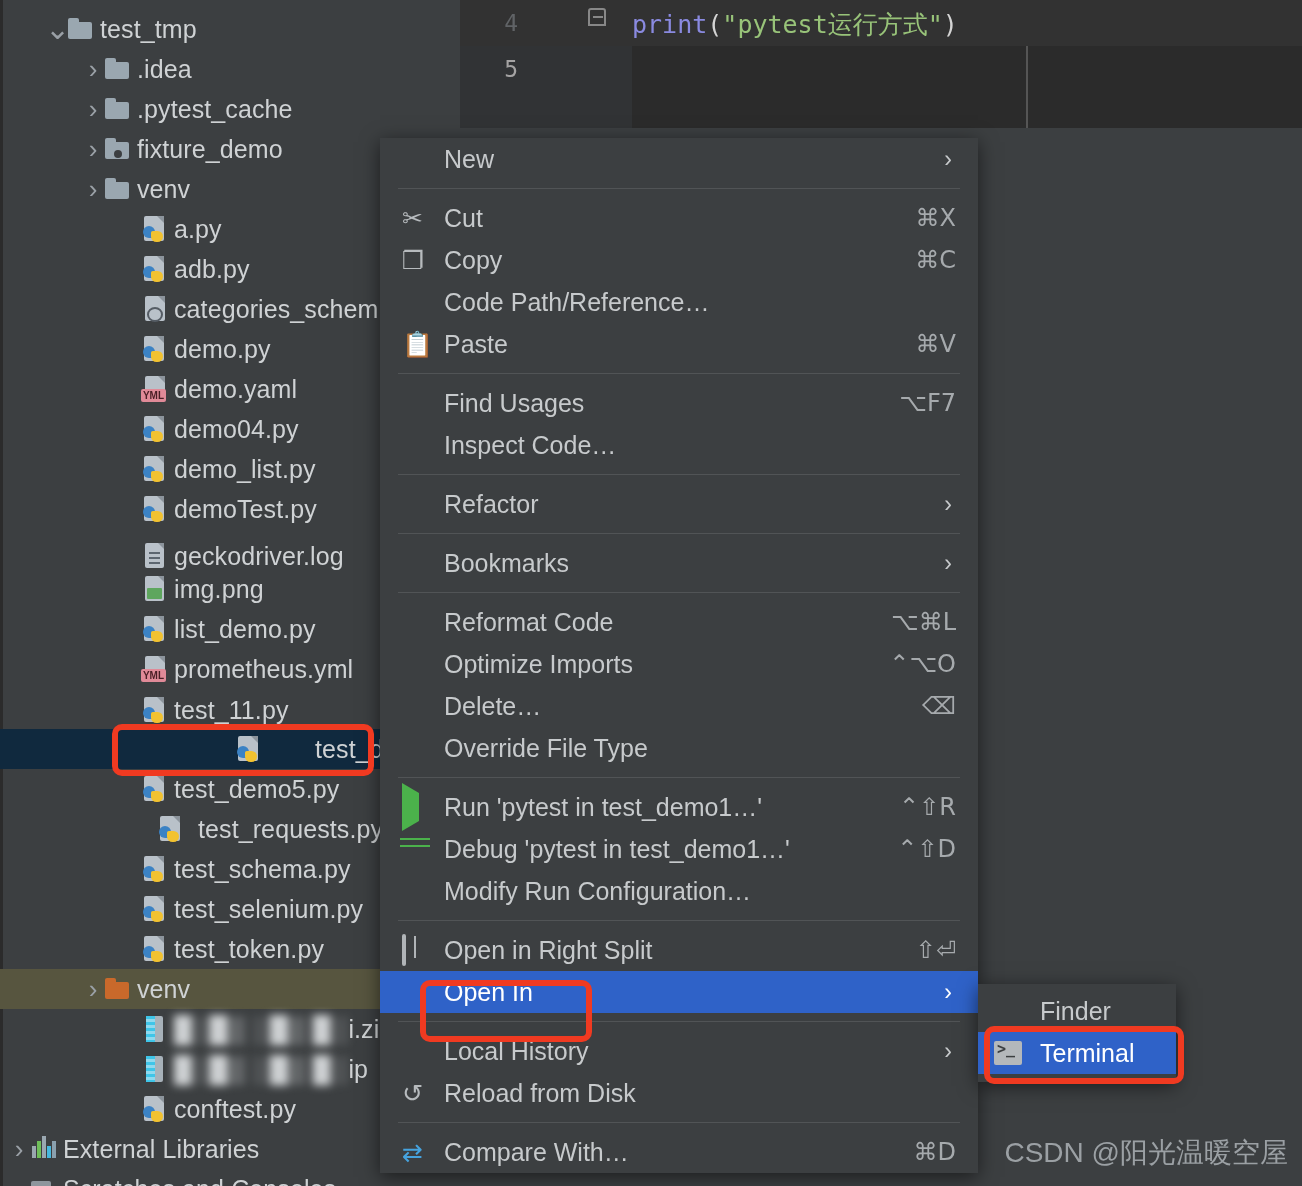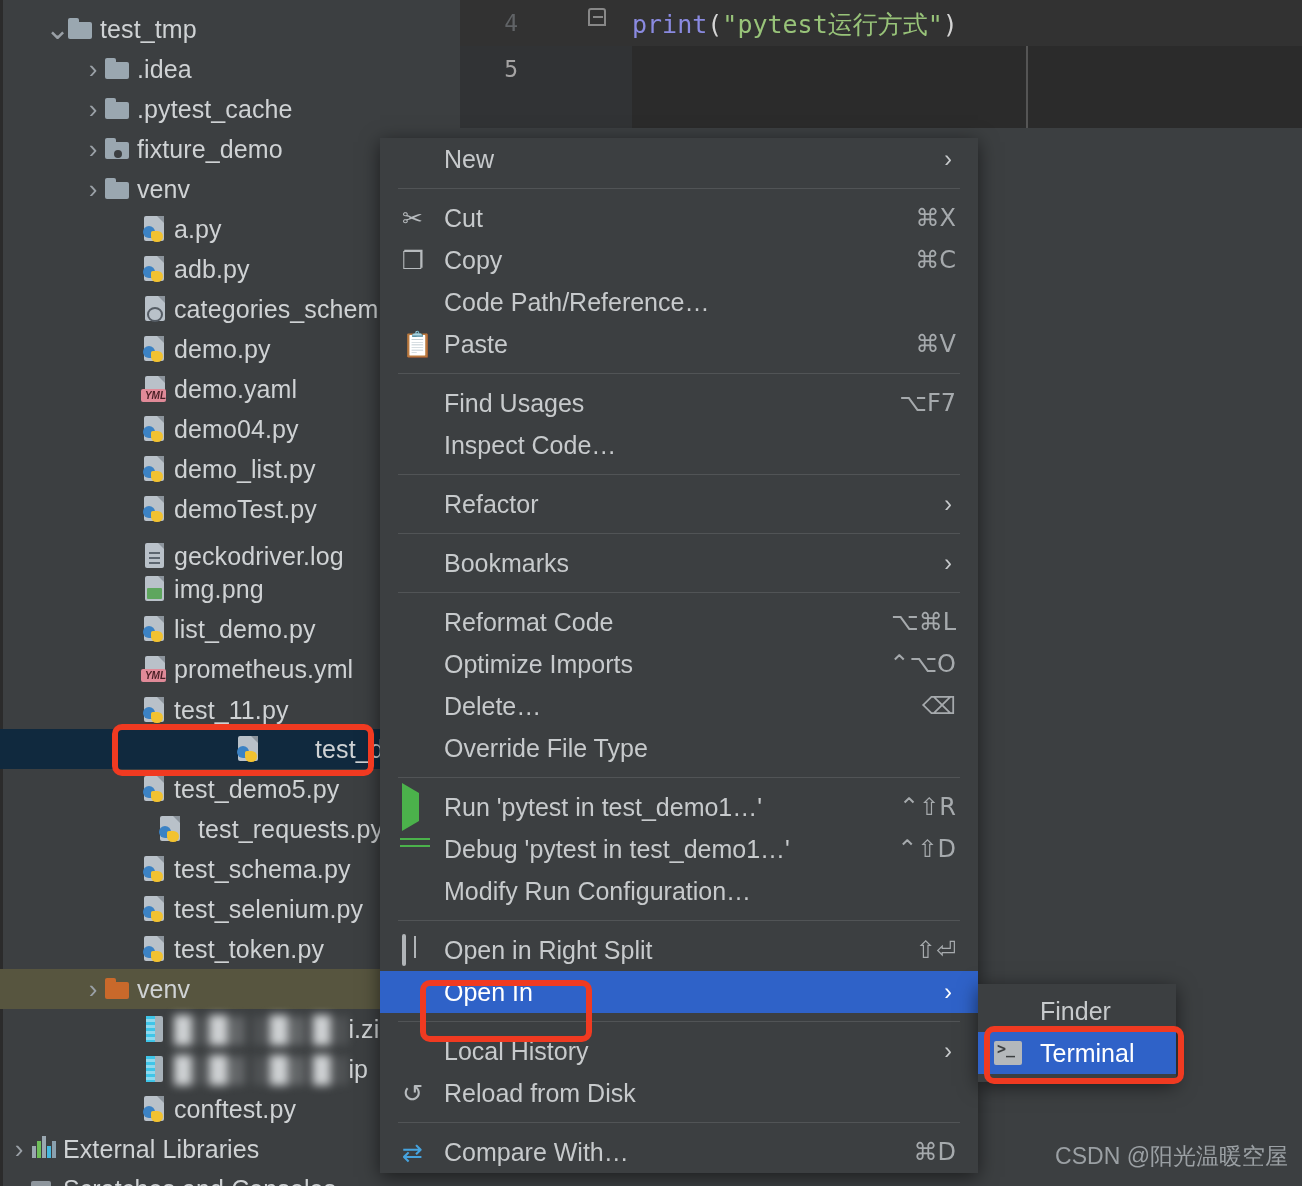--- a/index.html
+++ b/index.html
@@ -60,21 +60,21 @@
   .ic-py .snake-y { position:absolute; left:10px; top:15px; width:12px; height:11px; background:#F2C230;
                     border-radius:2px 6px 6px 6px; }
 
   
   .ic-yml { position:relative; }
   .ic-yml .pg { position:absolute; left:4px; top:0; width:20px; height:25px; background:#B9C1C9; border-radius:2px; }
   .ic-yml .pg:after { content:""; position:absolute; right:0; top:0; border-left:7px solid transparent;
                       border-top:7px solid #8C949C; }
   .ic-yml .tag { position:absolute; left:0px; top:13px; width:25px; height:13px; background:#E08A98;
                  border-radius:2px; color:#4A1F26; font-size:10px; font-weight:bold; line-height:13px;
-                 text-align:right; font-family:"Liberation Sans", sans-serif;font-style:italic; }
+                 text-align:center; font-family:"Liberation Sans", sans-serif; }
 
   
   .ic-log { position:relative; }
   .ic-log .pg { position:absolute; left:4px; top:0; width:19px; height:25px; background:#B9C1C9; border-radius:2px; }
   .ic-log .pg:after { content:""; position:absolute; right:0; top:0; border-left:6px solid transparent;
                       border-top:6px solid #8C949C; }
   .ic-log .l { position:absolute; width:11px; height:2px; background:#5C6670; left:8px; }
 
   
   .ic-png { position:relative; }
@@ -136,21 +136,21 @@
              box-shadow:0 4px 18px rgba(0,0,0,.55); padding:6px 0 8px 0; }
   .smi { height:42px; display:flex; align-items:center; color:#C7CACC; font-size:25px; position:relative; }
   .smi .slabel { margin-left:62px; }
   .smi.hl { background:#2F62C8; color:#FFFFFF; }
   .term-ic { position:absolute; left:16px; top:9px; width:28px; height:24px; background:#B4B8BB;
              border-radius:2px; }
   .term-ic:before { content:">_"; position:absolute; left:3px; top:-1px; font-size:15px; color:#3C3F41;
                     font-family:"DejaVu Sans Mono", monospace; font-weight:bold; }
 
   
-  .watermark { position:absolute; right:14px; bottom:14px; color:#9BA0A4; font-size:23px; }
+  .watermark { position:absolute; right:14px; bottom:14px; color:#9BA0A4; font-size:28px; }
 </style>
 </head>
 <body>
 
 <div id="root">
 
   <div class="editor">
     <div class="gutter-strip"></div>
     <div class="fold-strip"></div>
     <div class="vline"></div>

